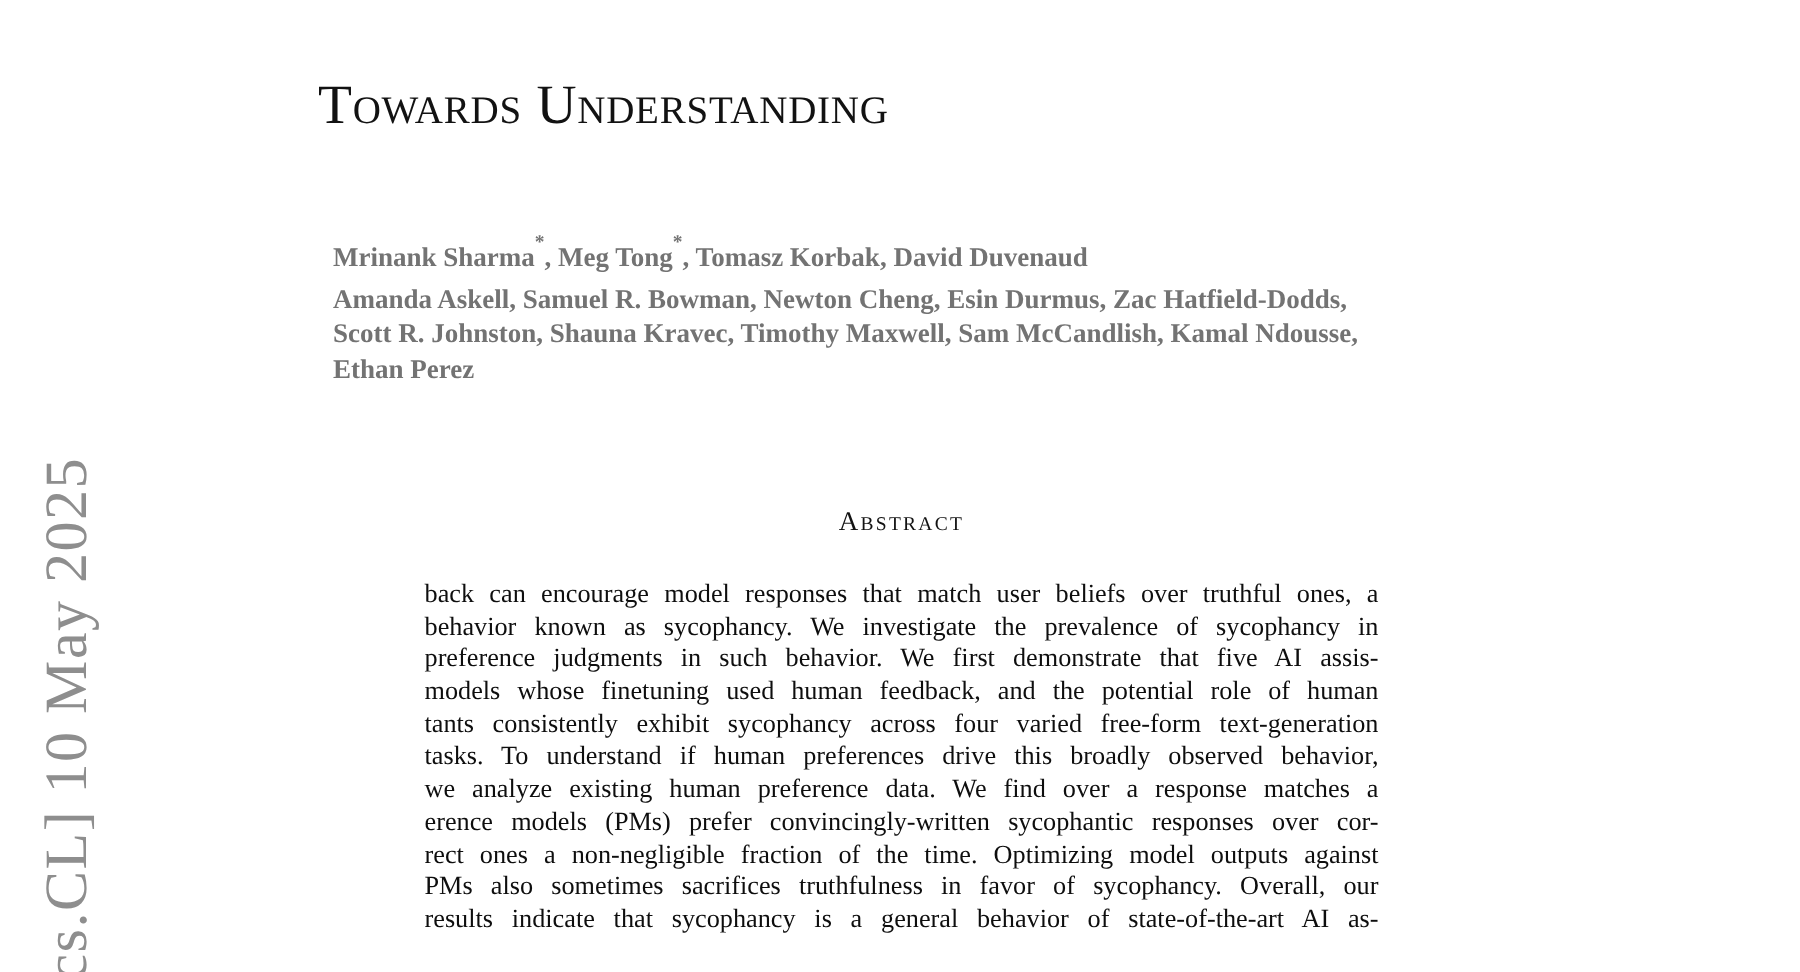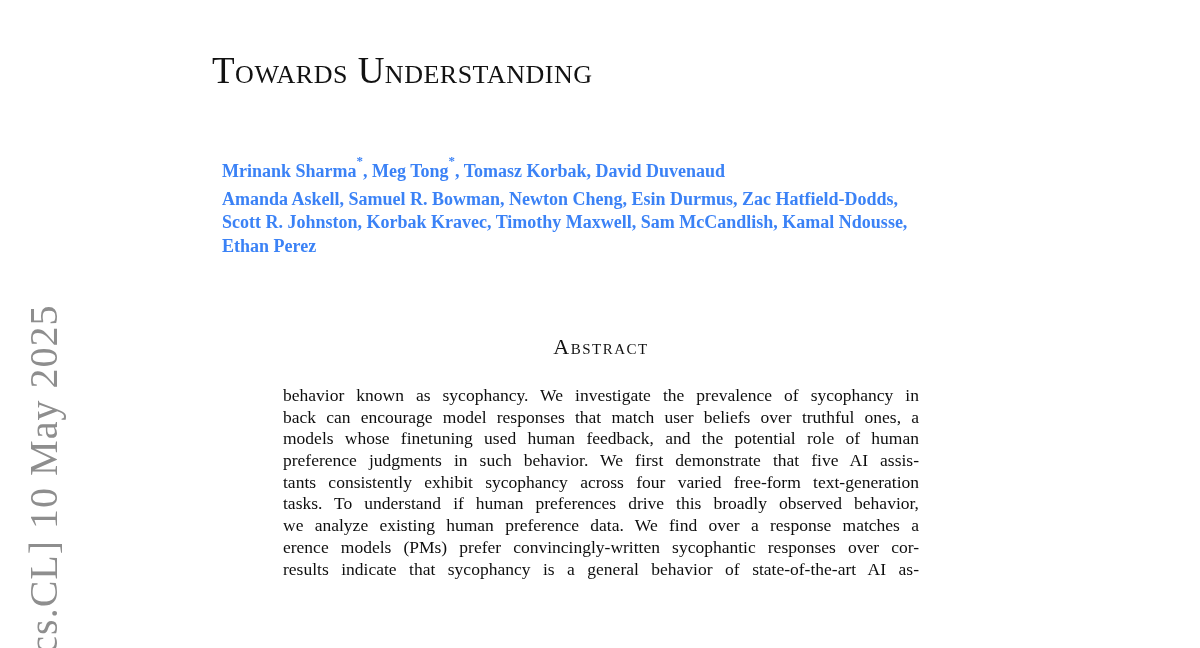--- a/index.html
+++ b/index.html
@@ -40,41 +40,41 @@
   }
 
   
   .authors {
     position: absolute;
     left: 222px;
     top: 160px;
     font-weight: bold;
     font-size: 18px;
     line-height: 23px;
-    color: #3b82f6;
+    color: #737373;
     white-space: nowrap;
   }
   .author-line.lead { margin-bottom: 5px; }
   .author-line.last { margin-top: 1px; }
   .ast {
     font-size: 13px;
     line-height: 0;
     position: relative;
     top: -5px;
   }
 
   
   .abs-heading {
     position: absolute;
     left: 283px;
     width: 636px;
     top: 336px;
     text-align: center;
     font-variant: small-caps;
-    font-size: 22px;
+    font-size: 18px;
     line-height: 22px;
     letter-spacing: 1.5px;
     color: #121212;
   }
   .abs-body {
     position: absolute;
     left: 283px;
     top: 385px;
     width: 636px;
     font-size: 17.5px;
@@ -98,32 +98,34 @@
 
   <div class="title">
     <div>Towards Understanding</div>
   </div>
 
   <div class="authors">
     <div class="author-line lead">
       <span>Mrinank Sharma</span><sup class="ast">*</sup><span>, Meg Tong</span><sup class="ast">*</sup><span>, Tomasz Korbak, David Duvenaud</span>
     </div>
     <div class="author-line">Amanda Askell, Samuel R. Bowman, Newton Cheng, Esin Durmus, Zac Hatfield-Dodds,</div>
-    <div class="author-line">Scott R. Johnston, Korbak Kravec, Timothy Maxwell, Sam McCandlish, Kamal Ndousse,</div>
+    <div class="author-line">Scott R. Johnston, Shauna Kravec, Timothy Maxwell, Sam McCandlish, Kamal Ndousse,</div>
     <div class="author-line last">Ethan Perez</div>
   </div>
 
   <div>
     <div class="abs-heading">Abstract</div>
     <div class="abs-body">
+      <div class="abs-line">back can encourage model responses that match user beliefs over truthful ones, a</div>
       <div class="abs-line">behavior known as sycophancy. We investigate the prevalence of sycophancy in</div>
-      <div class="abs-line">back can encourage model responses that match user beliefs over truthful ones, a</div>
+      <div class="abs-line">preference judgments in such behavior. We first demonstrate that five AI assis-</div>
       <div class="abs-line">models whose finetuning used human feedback, and the potential role of human</div>
-      <div class="abs-line">preference judgments in such behavior. We first demonstrate that five AI assis-</div>
       <div class="abs-line">tants consistently exhibit sycophancy across four varied free-form text-generation</div>
       <div class="abs-line">tasks. To understand if human preferences drive this broadly observed behavior,</div>
       <div class="abs-line">we analyze existing human preference data. We find over a response matches a</div>
       <div class="abs-line">erence models (PMs) prefer convincingly-written sycophantic responses over cor-</div>
+      <div class="abs-line">rect ones a non-negligible fraction of the time. Optimizing model outputs against</div>
+      <div class="abs-line">PMs also sometimes sacrifices truthfulness in favor of sycophancy. Overall, our</div>
       <div class="abs-line">results indicate that sycophancy is a general behavior of state-of-the-art AI as-</div>
     </div>
   </div>
 
 </div>
 
 </body></html>

